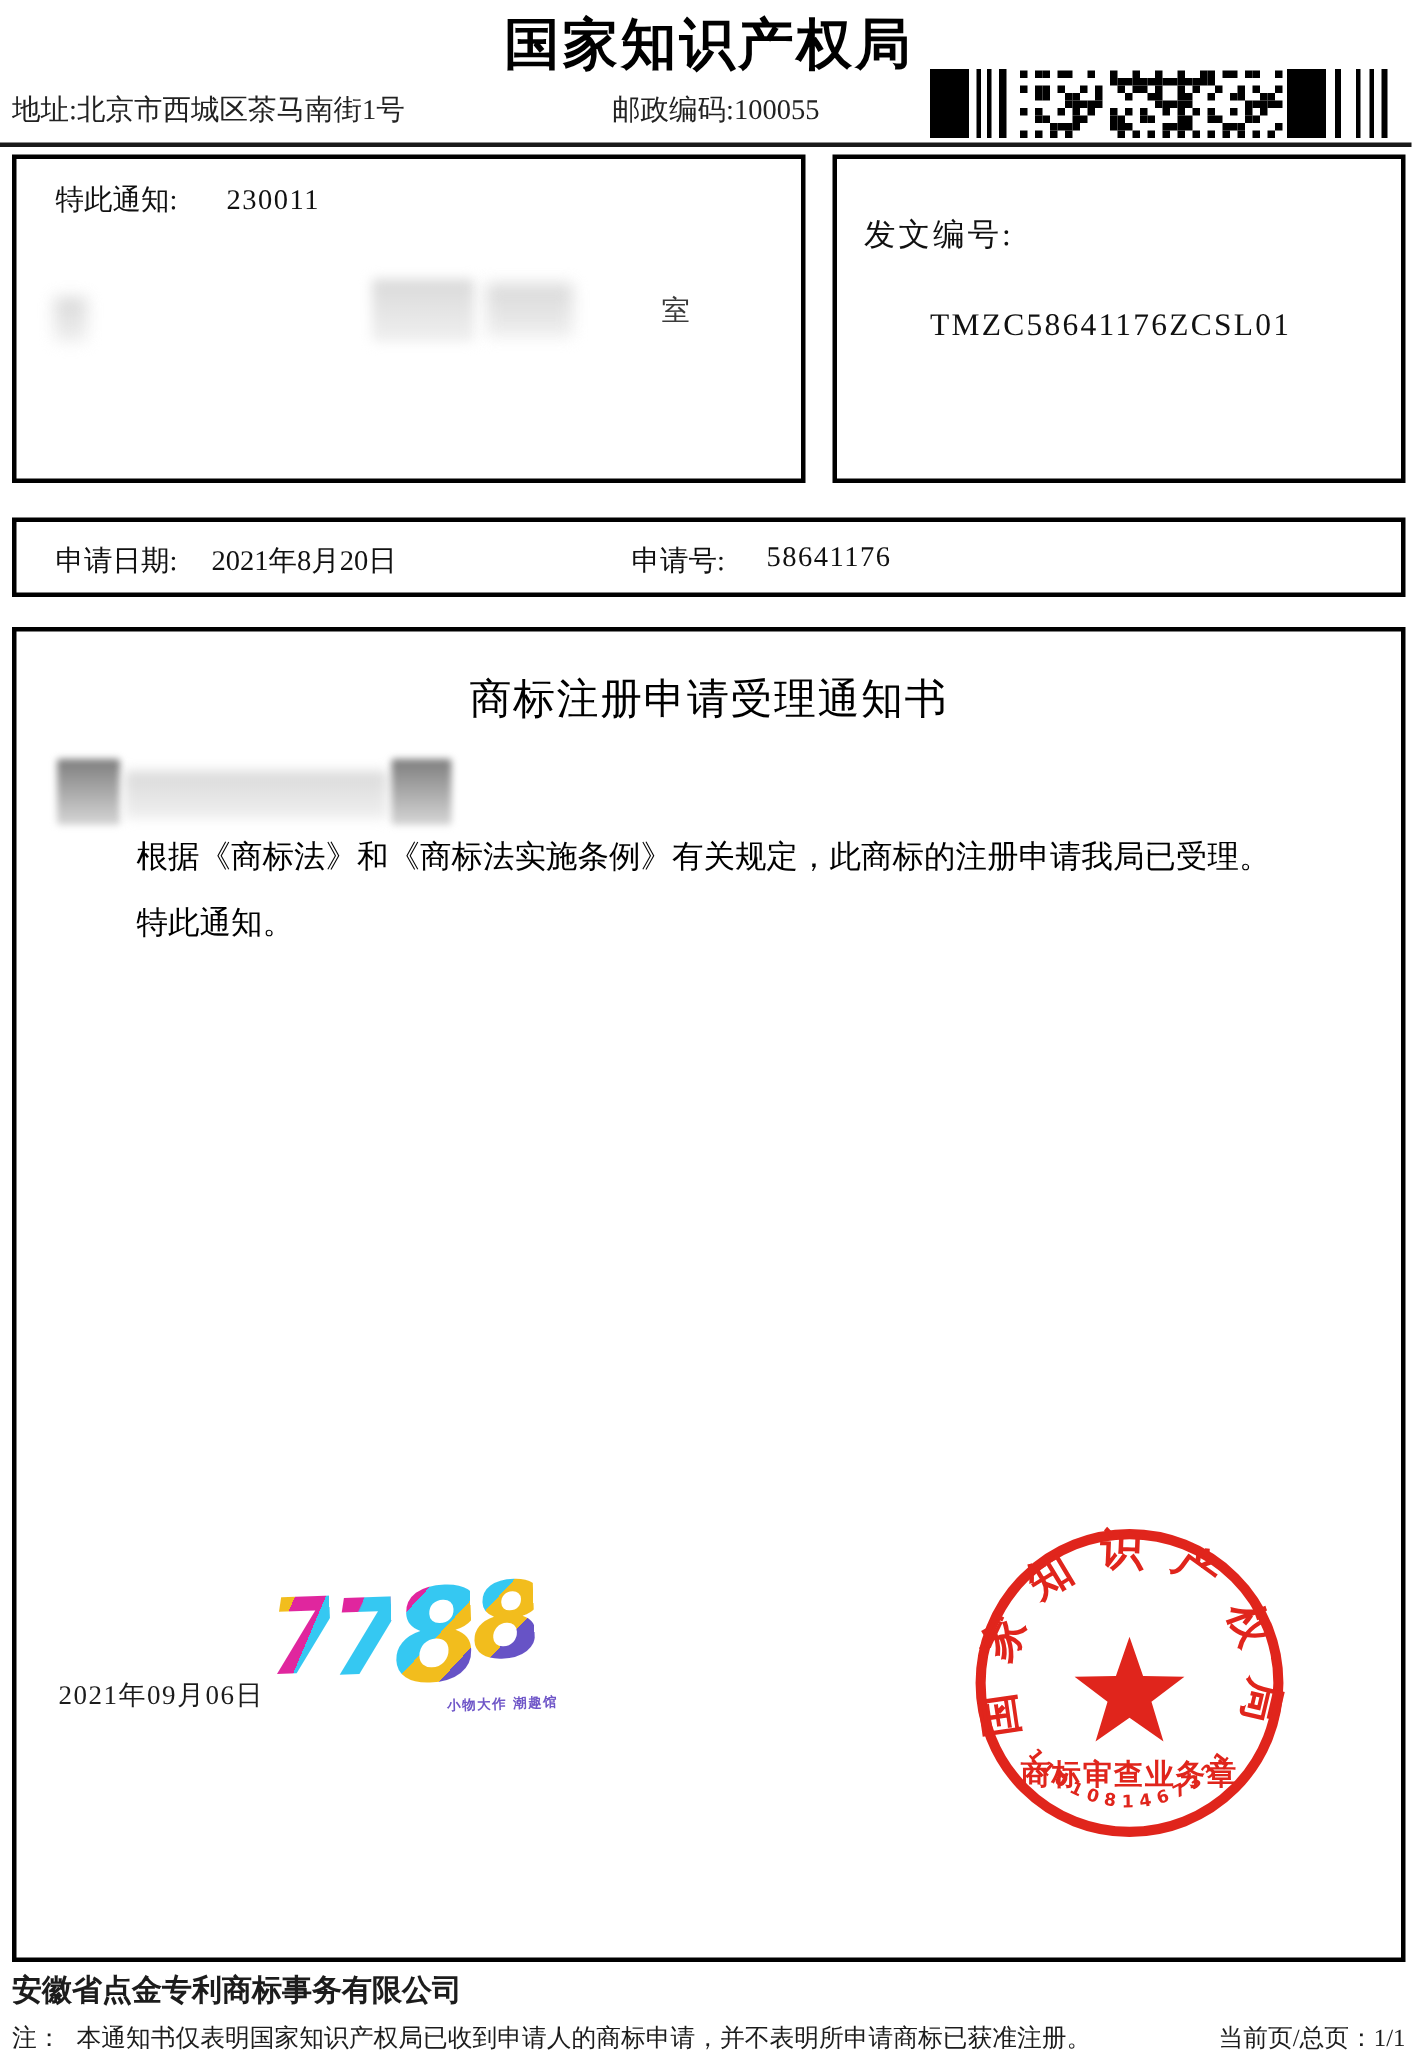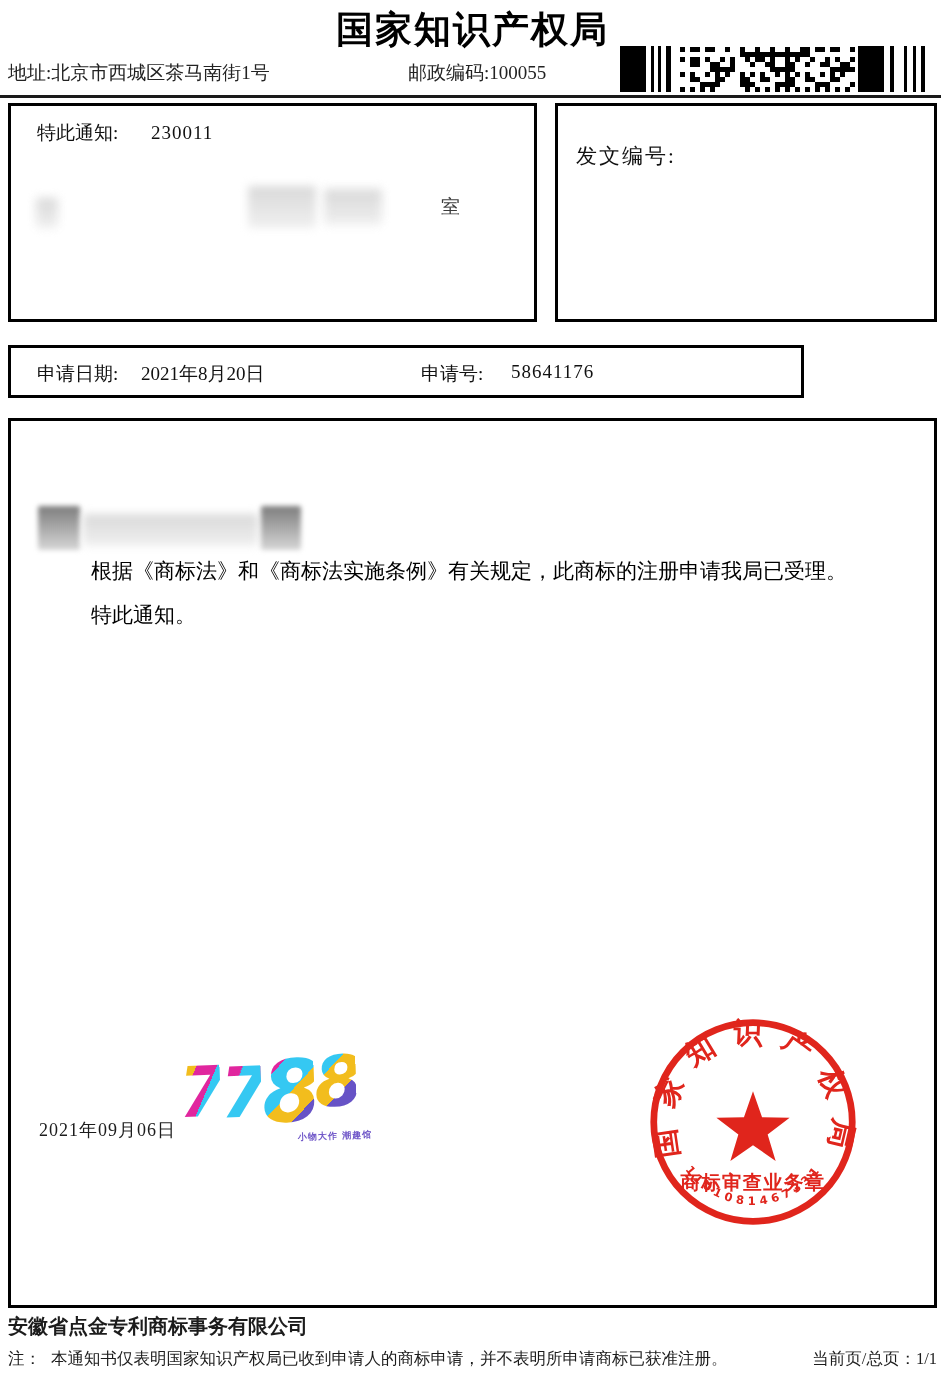--- a/index.html
+++ b/index.html
@@ -11,21 +11,21 @@
     font-size:37px; font-weight:bold; letter-spacing:2px; color:#000; }
   .addr-row { position:absolute; top:60px; left:8px; width:600px; font-size:19px; color:#222; }
   .addr-row .postal { position:absolute; left:400px; top:0; white-space:nowrap;text-align:center; }
   .barcode { position:absolute; left:620px; top:46px; width:318px; height:46px; }
   .header-rule { position:absolute; top:95px; left:0; width:941px; height:3px; background:#1a1a1a; }
 
   
   .box { position:absolute; border:3px solid #000; background:#fff; }
   .recipient-box { left:8px; top:103px; width:529px; height:219px; }
   .docnum-box { left:555px; top:103px; width:382px; height:219px; }
-  .appbar-box { left:8px; top:345px; width:796px; height:53px; }
+  .appbar-box { left:8px; top:345px; width:929px; height:53px; }
   .main-box { left:8px; top:418px; width:929px; height:890px; }
 
   .recipient-postal { position:absolute; left:26px; top:14px; font-size:19px; }
   .recipient-postal .val { margin-left:28px; letter-spacing:1px;margin-top:36px; }
   .room-char { position:absolute; left:430px; top:88px; font-size:19px; color:#3a3a3a; }
 
   .redact { position:absolute; border-radius:2px; }
   .r-light { background:linear-gradient(180deg,#cfcfcf,#ececec); filter:blur(5px); opacity:.8; }
   .r-dark  { background:linear-gradient(180deg,#7d7d7d,#d6d6d6); filter:blur(2.5px); }
   .r-mid   { background:linear-gradient(180deg,#d9d9d9,#f0f0f0); filter:blur(4px); }
@@ -233,32 +233,34 @@
     <span class="val">230011</span>
   </div>
   <div class="redact r-light" style="left:25px;top:92px;width:22px;height:30px;"></div>
   <div class="redact r-mid" style="left:237px;top:80px;width:68px;height:42px;"></div>
   <div class="redact r-light" style="left:313px;top:83px;width:58px;height:36px;"></div>
   <div class="room-char">室</div>
 </div>
 
 <div class="box docnum-box">
   <div class="docnum-label">发文编号:</div>
+  <div class="docnum-value">TMZC58641176ZCSL01</div>
 </div>
 
 <div class="box appbar-box">
   <div class="appbar-row">
     <span class="lab1">申请日期:</span>
     <span class="val1">2021年8月20日</span>
     <span class="lab2">申请号:</span>
     <span class="val2">58641176</span>
   </div>
 </div>
 
 <div class="box main-box">
+  <div class="notice-title">商标注册申请受理通知书</div>
 
   <div class="redact r-dark" style="left:27px;top:85px;width:42px;height:44px;"></div>
   <div class="redact r-mid" style="left:72px;top:93px;width:175px;height:32px;"></div>
   <div class="redact r-dark" style="left:250px;top:85px;width:40px;height:44px;"></div>
 
   <div class="notice-body">
     <p>根据《商标法》和《商标法实施条例》有关规定，此商标的注册申请我局已受理。</p>
     <p>特此通知。</p>
   </div>
 

